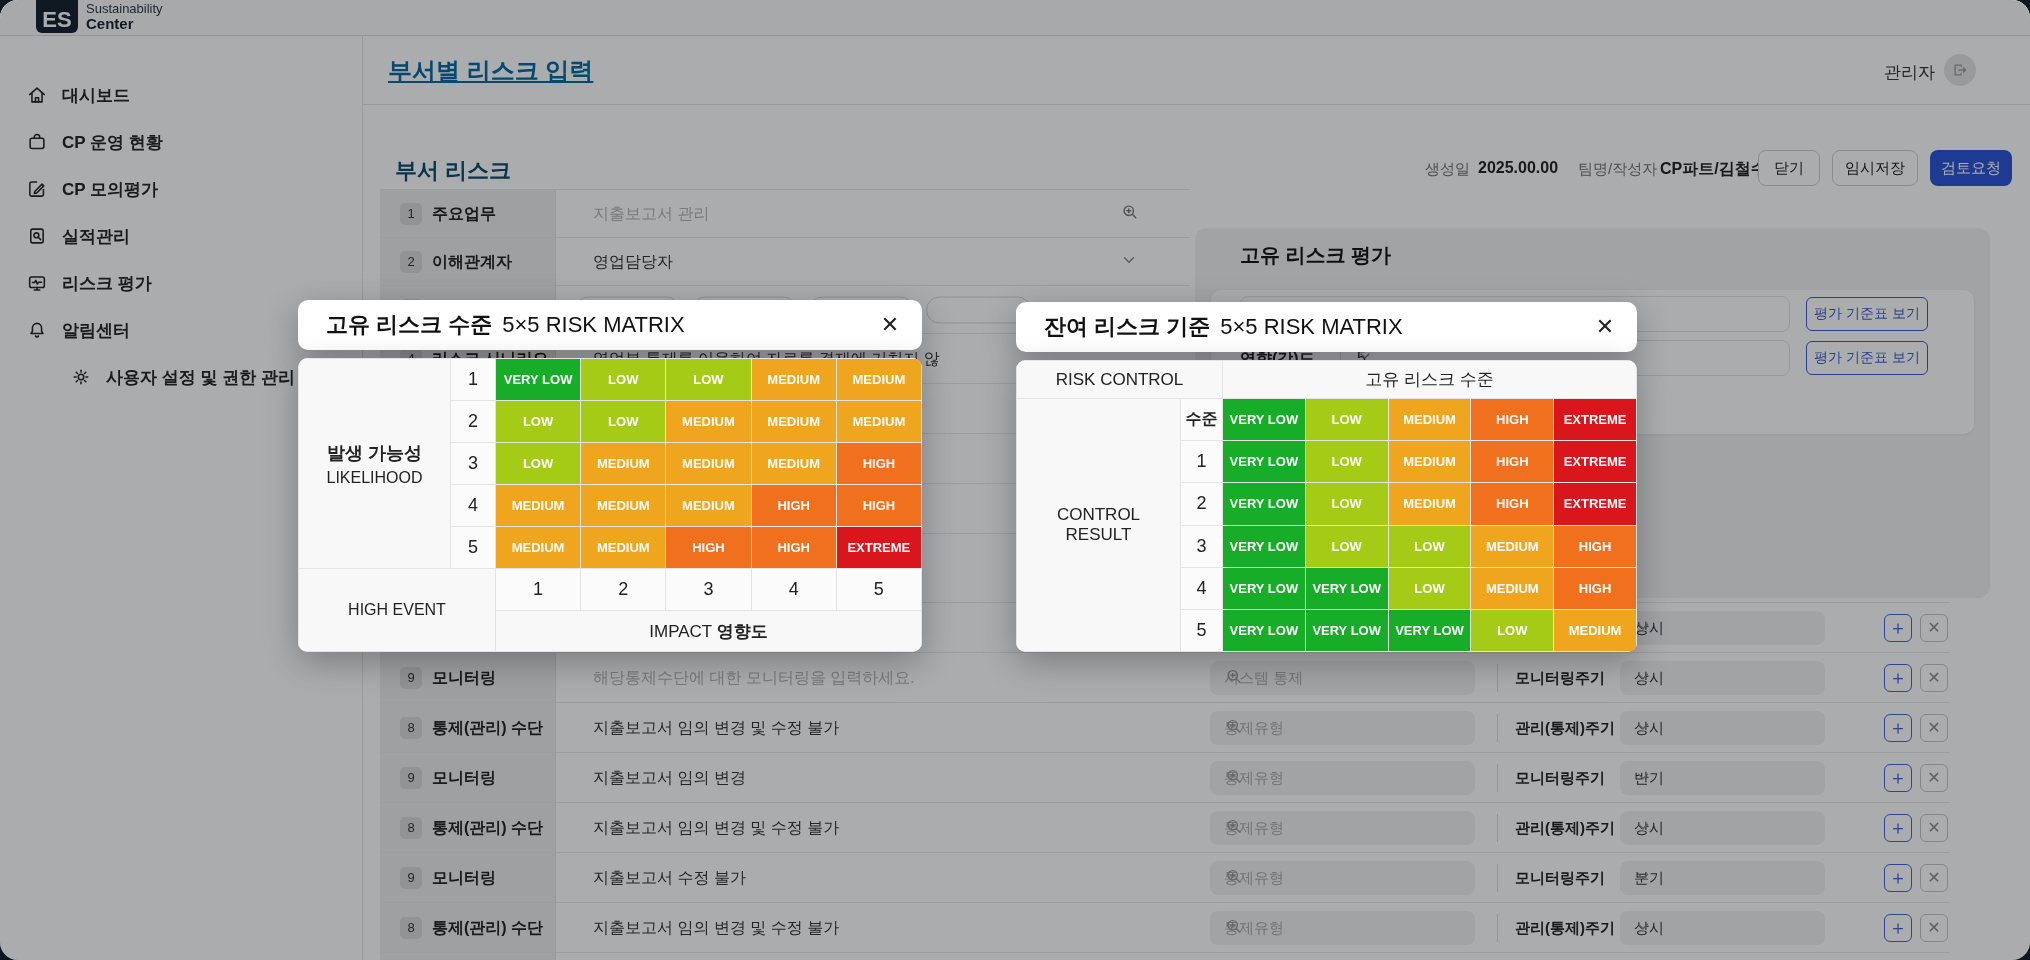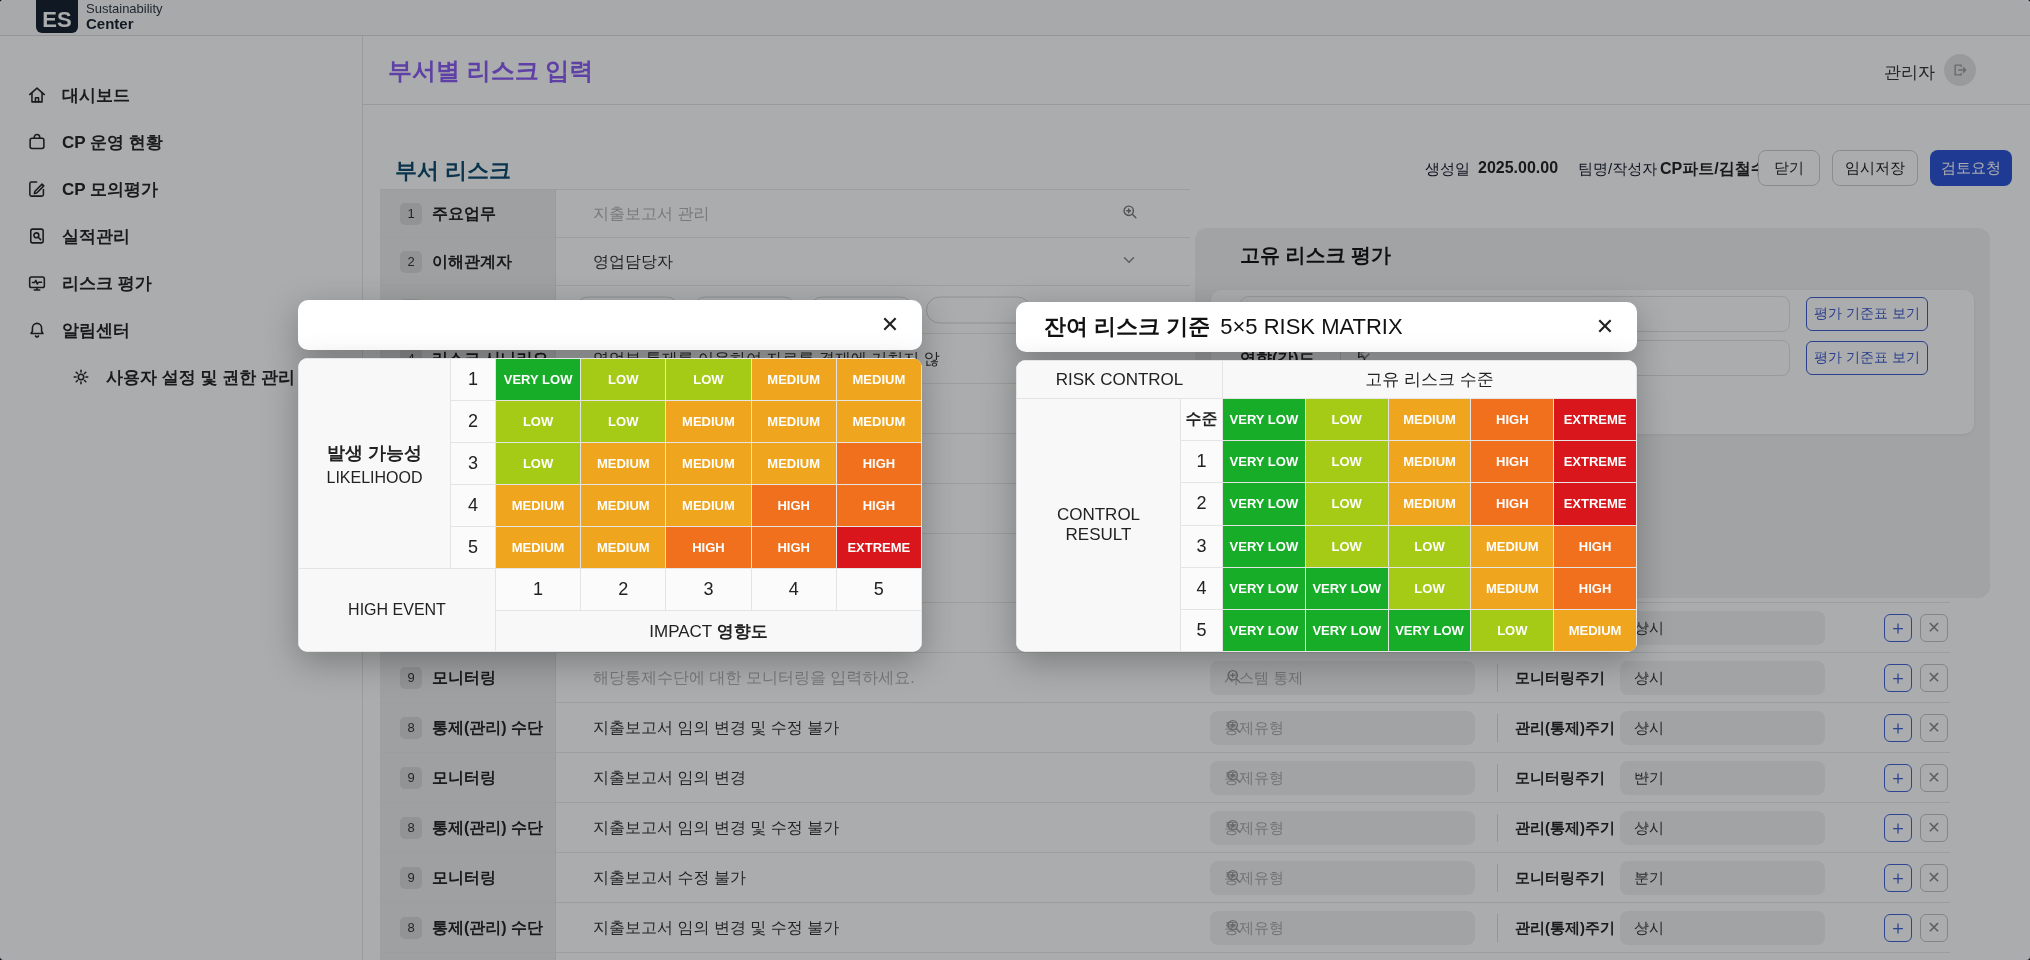--- a/index.html
+++ b/index.html
@@ -1,38 +1,38 @@
 <!DOCTYPE html>
 <html><head>
 <meta charset="utf-8">
 <style>
   html,body{margin:0;padding:0;}
   body{width:2030px;height:960px;background:#0e1620;position:relative;overflow:hidden;
        font-family:"Liberation Sans","DejaVu Sans",sans-serif;}
-  .app{position:absolute;inset:0;background:#ffffff;border-radius:4px;overflow:hidden;}
+  .app{position:absolute;inset:0;background:#ffffff;border-radius:18px;overflow:hidden;}
   
   .topbar{position:absolute;left:0;top:0;width:2030px;height:35px;background:#fbfbfb;border-bottom:1px solid #dcdcdc;}
   .logo-box{position:absolute;left:36px;top:-9px;width:42px;height:42px;background:#15212e;border-radius:6px;
             color:#fff;font-weight:bold;font-size:22px;display:flex;align-items:flex-end;justify-content:center;}
   .logo-t1{position:absolute;left:86px;top:1px;font-size:13px;color:#2a3642;}
   .logo-t2{position:absolute;left:86px;top:15px;font-size:15px;font-weight:bold;color:#15212e;}
   
   .vdiv{position:absolute;left:362px;top:35px;width:1px;height:925px;background:#e6e6e6;}
   .side-item{position:absolute;left:0;width:360px;height:40px;display:flex;align-items:center;cursor:pointer;}
   .side-item svg{margin-left:26px;}
   .side-item span{margin-left:14px;font-size:17px;font-weight:bold;color:#232323;}
   
-  .page-title{position:absolute;left:388px;top:55px;font-size:24px;font-weight:bold;color:#8b5cf6;}
+  .page-title{position:absolute;left:388px;top:55px;font-size:24px;font-weight:bold;color:#0369a1;text-decoration:underline;}
   .hdr-line{position:absolute;left:363px;top:104px;width:1667px;height:1px;background:#e3e3e3;}
   .user-name{position:absolute;left:1845px;top:61px;width:90px;text-align:right;font-size:17px;color:#333;}
   .avatar{position:absolute;left:1944px;top:54px;width:32px;height:32px;border-radius:50%;background:#e4e4e4;
           display:flex;align-items:center;justify-content:center;}
   
   .section-title{position:absolute;left:395px;top:156px;font-size:22px;font-weight:bold;color:#0c4a6e;}
-  .meta-label{position:absolute;top:160px;font-size:15px;color:#0f172a;}
+  .meta-label{position:absolute;top:160px;font-size:15px;color:#737373;}
   .meta-value{position:absolute;top:159px;font-size:16px;font-weight:bold;color:#222;}
   .btn{position:absolute;top:150px;height:36px;border-radius:8px;background:#fff;border:1px solid #cfcfcf;
        font-size:15px;color:#222;display:flex;align-items:center;justify-content:center;cursor:pointer;box-sizing:border-box;}
   .btn-primary{background:#2b52d6;border:none;color:#fff;}
   
   .row{position:absolute;left:380px;box-sizing:border-box;border-top:1px solid #e8e8e8;background:#fff;}
   .row .labelcol{position:absolute;left:0;top:0;bottom:0;width:175px;background:#ededed;}
   .row .badge{position:absolute;left:20px;top:50%;transform:translateY(-50%);width:22px;height:22px;border-radius:5px;
               background:#d9d9d9;color:#333;font-size:13px;display:flex;align-items:center;justify-content:center;}
   .row .rlabel{position:absolute;left:52px;top:50%;transform:translateY(-50%);font-size:16px;font-weight:bold;color:#222;white-space:nowrap;}
@@ -426,20 +426,23 @@
             <path d="M6 9l6 6 6-6"></path>
           </svg>
       </span>
     </div>
     <button class="view-btn" style="left:611px;top:113px;">평가 기준표 보기</button>
   </div>
 
   <div class="overlay"></div>
 
   <div class="modal-card" style="left:298px;top:300px;width:624px;height:50px;">
+    <div style="position:absolute;left:28px;top:50%;transform:translateY(-50%);white-space:nowrap;">
+      <span class="m-title-ko">고유 리스크 수준</span><span class="m-title-en">5×5 RISK MATRIX</span>
+    </div>
     <div class="m-close">✕</div>
   </div>
   <div class="modal-card" style="left:298px;top:358px;width:624px;height:294px;">
     <div id="matrix1" style="position:absolute;inset:0;border-radius:10px;overflow:hidden;">
         <table class="matrix">
           <colgroup>
             <col style="width:152px">
             <col style="width:45px">
             <col>
             <col>

